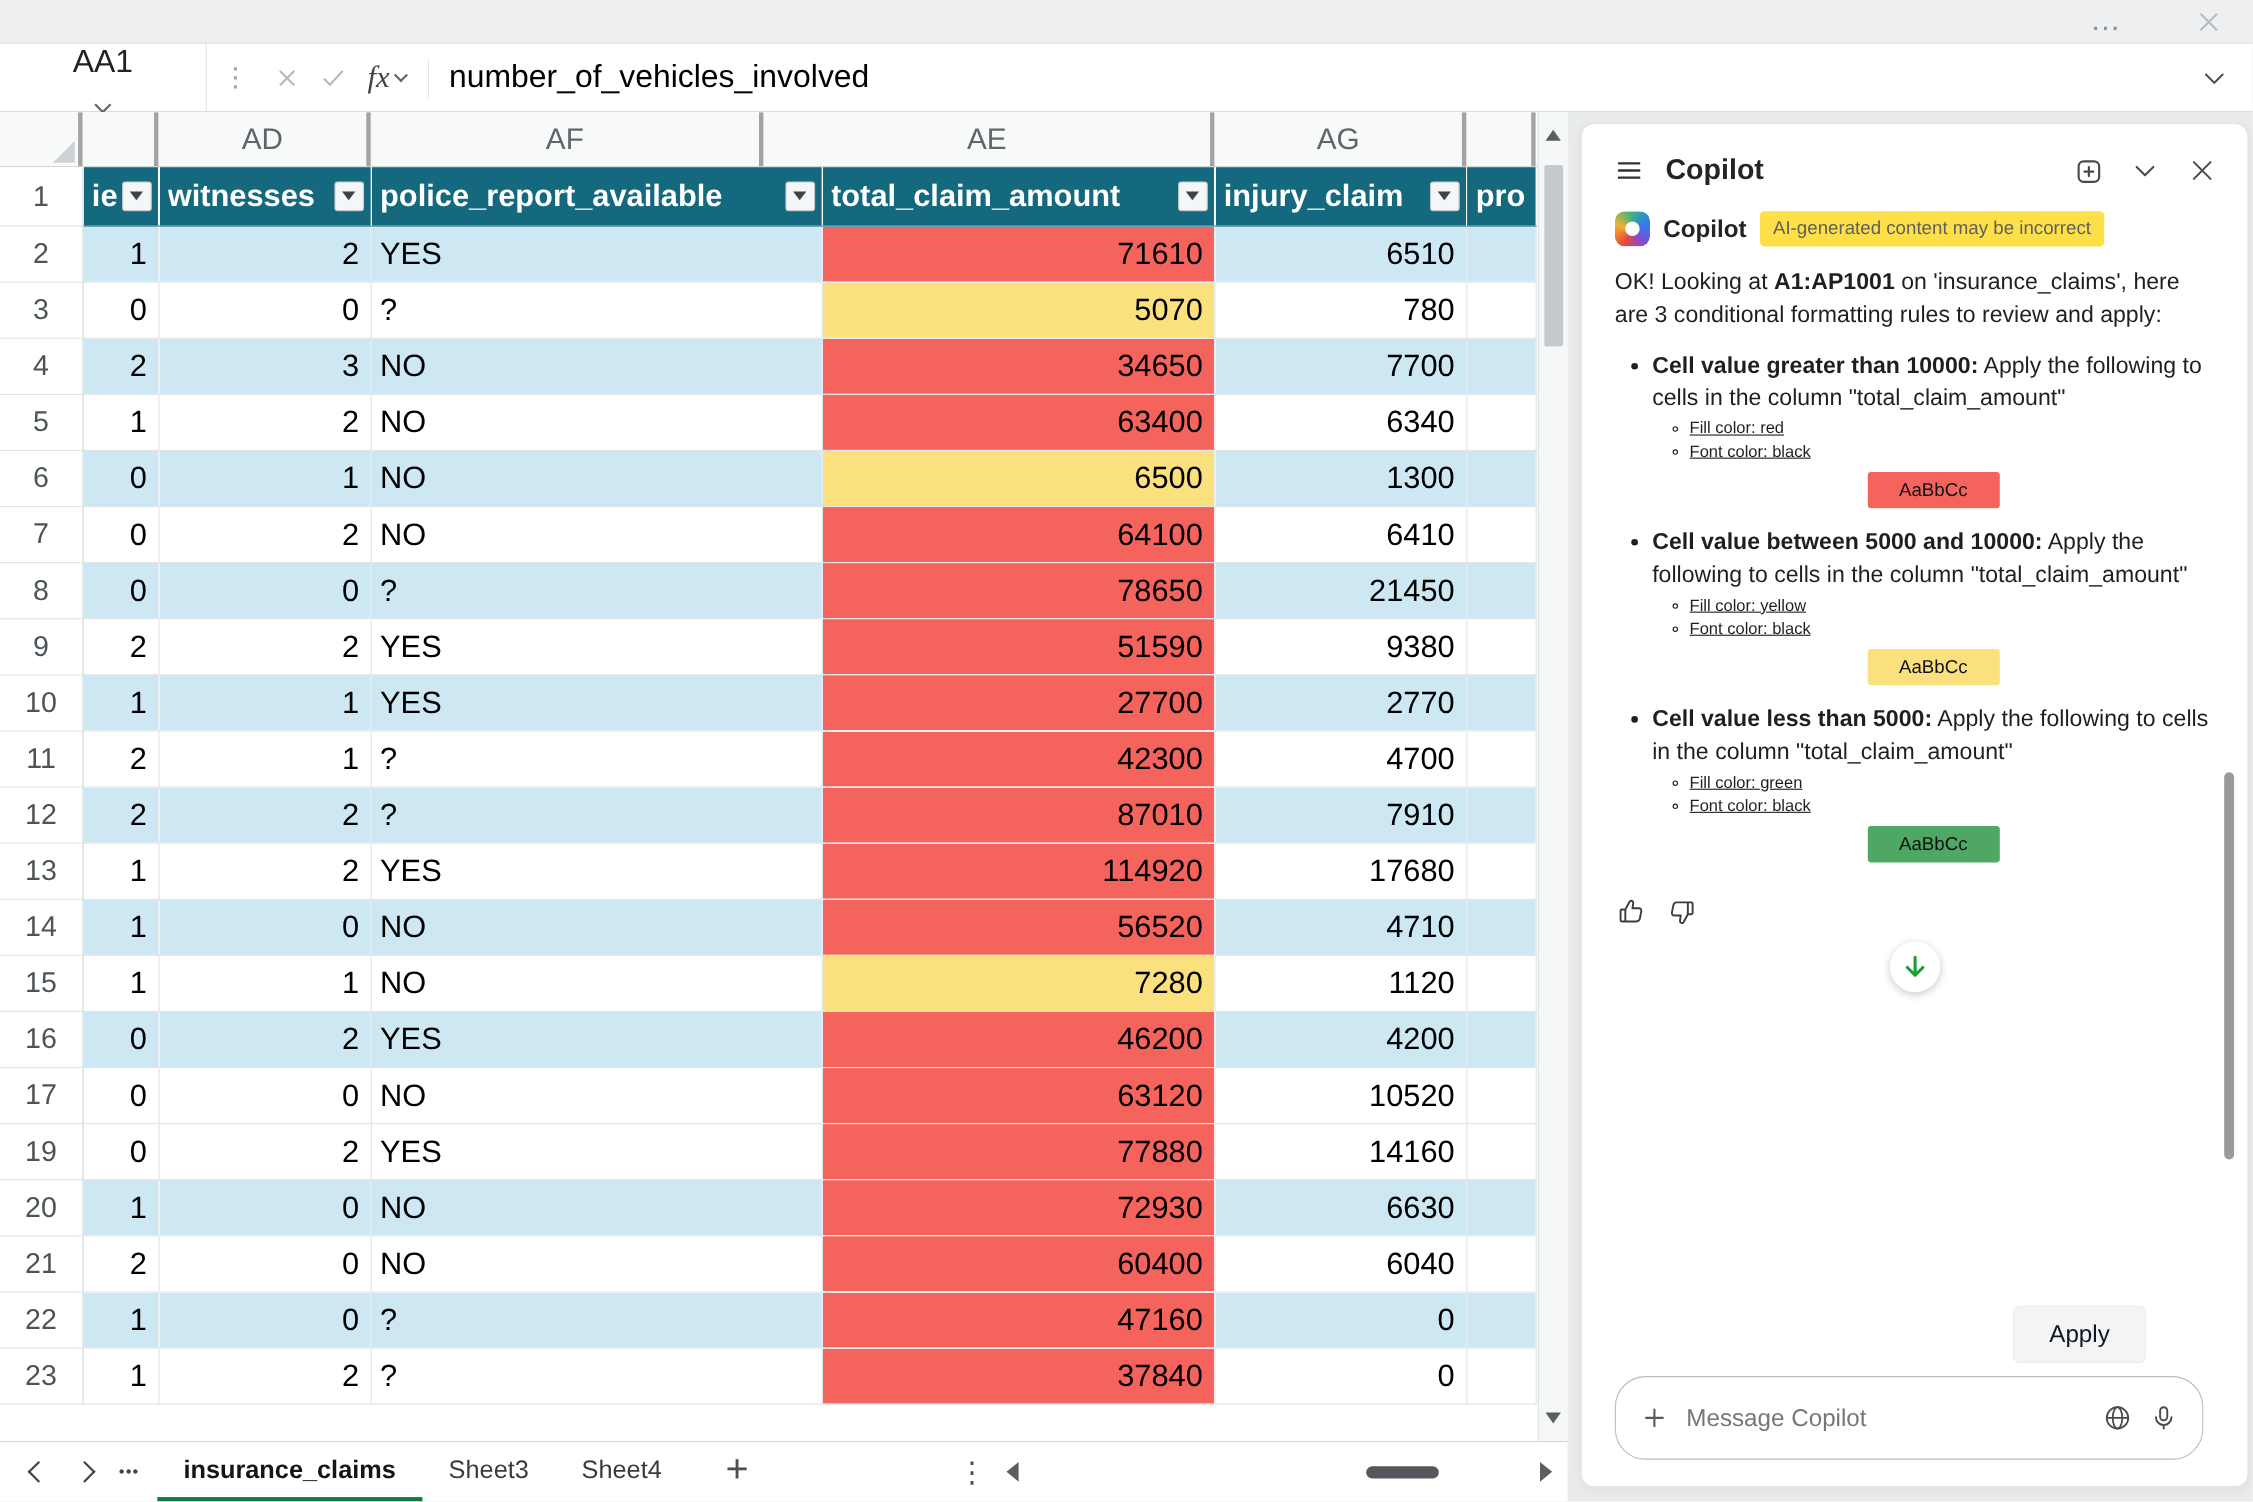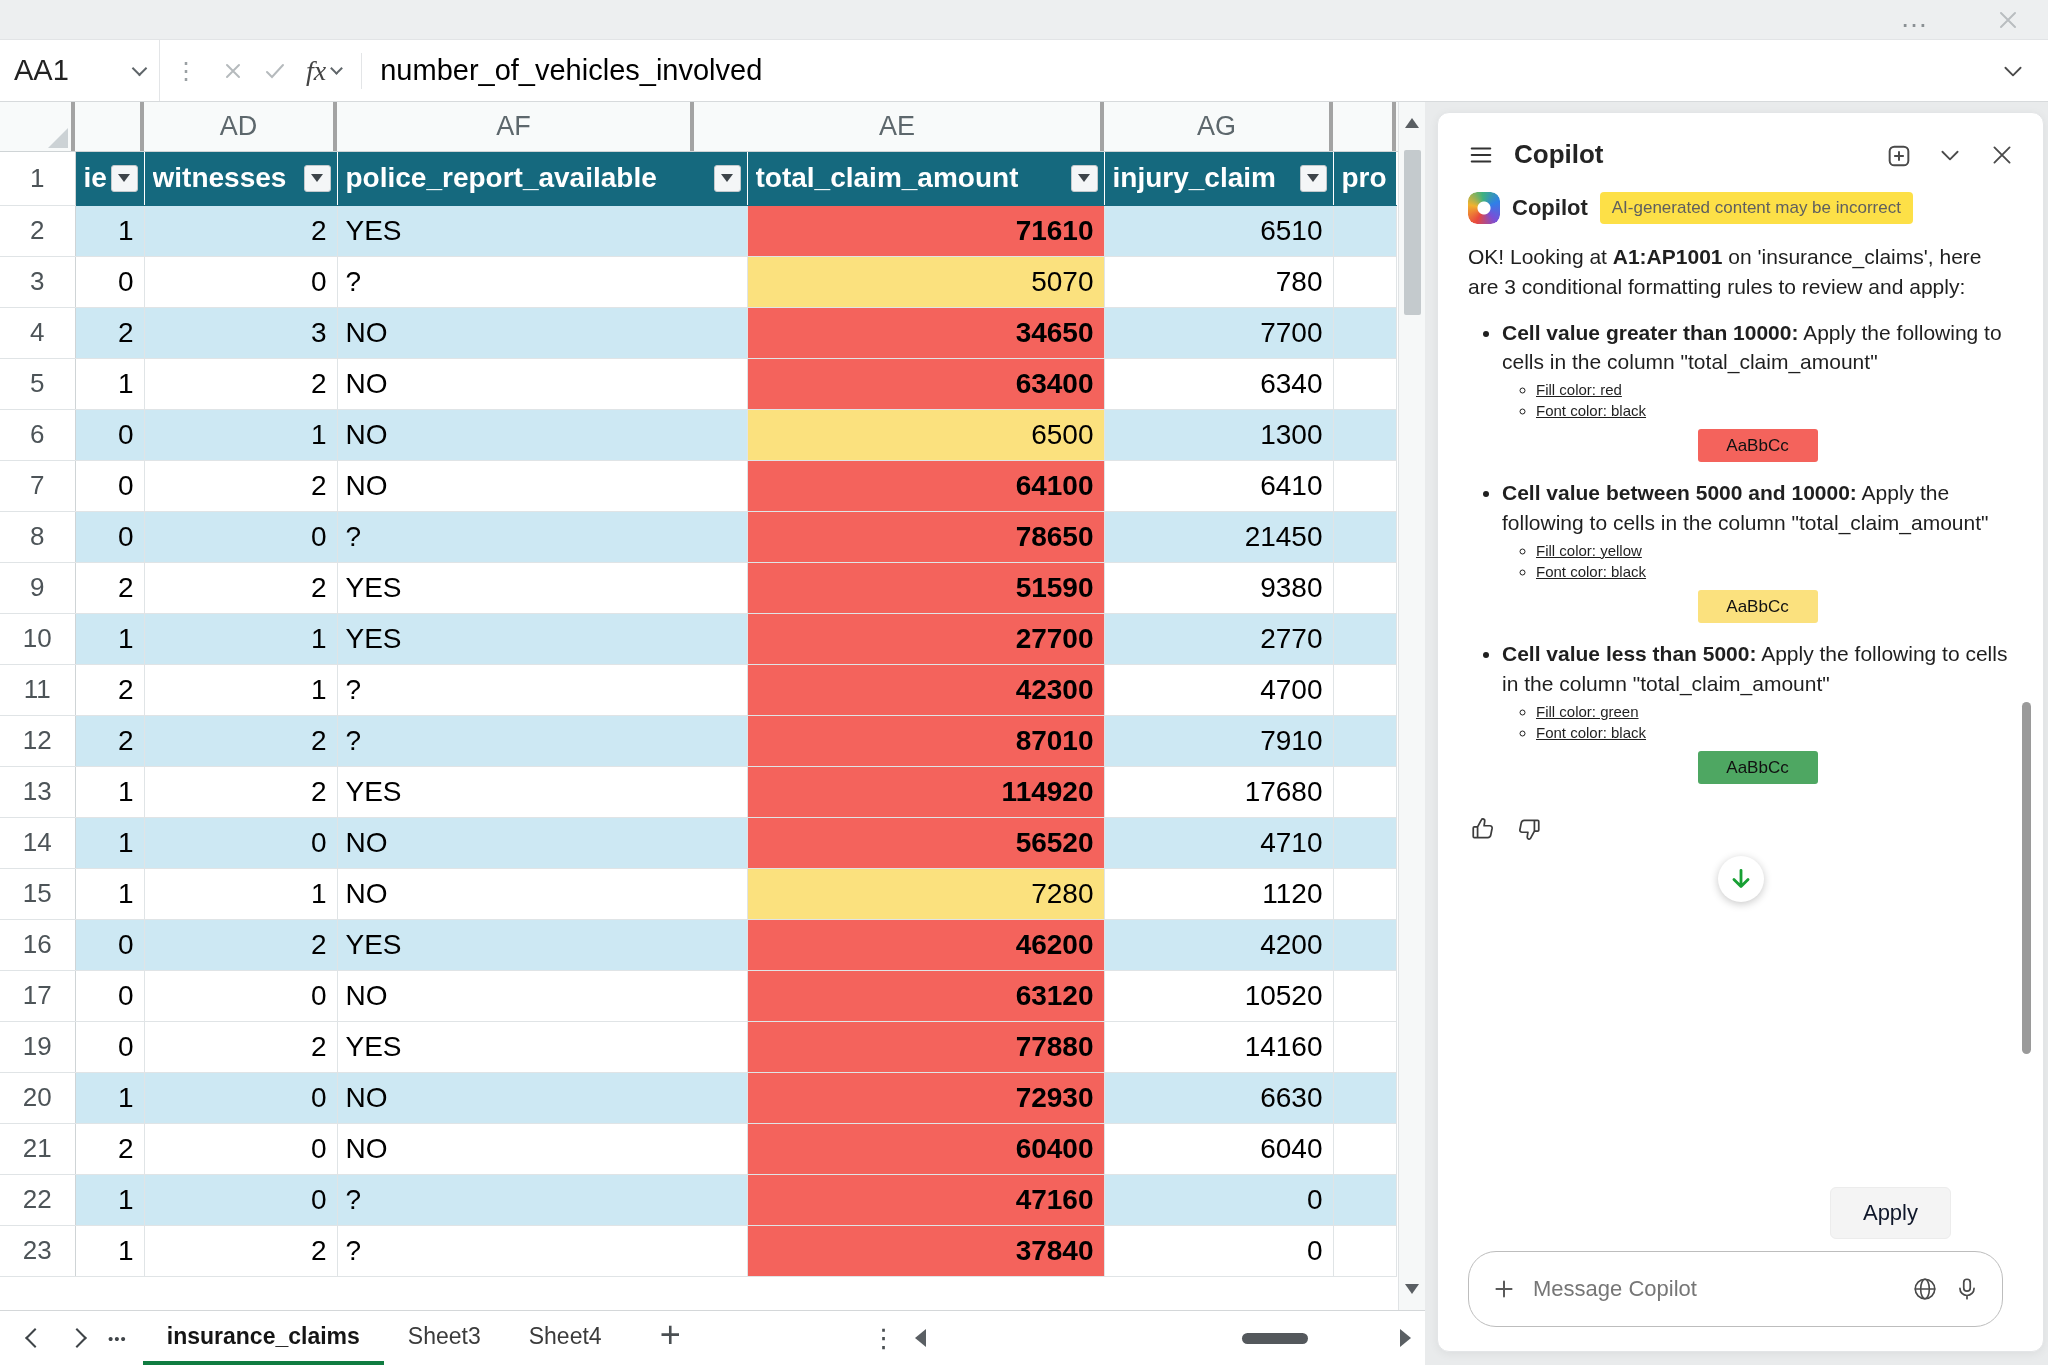--- a/index.html
+++ b/index.html
@@ -19,22 +19,22 @@
   .tb-more { position:absolute; right:118px; top:2px; font-size:28px; color:#8a9094; letter-spacing:2px; }
   .tb-close { position:absolute; right:28px; top:8px; width:24px; height:24px; opacity:.55; }
 
   
   .formulabar {
     position:absolute; top:40px; left:0; right:0; height:62px;
     background:#ffffff; border-bottom:1px solid #d7dadc;
     display:flex; align-items:center;
   }
   .namebox {
-    width:160px; height:100%; display:flex; align-items:center;
-    padding:0 14px; border-right:1px solid #e3e5e7; gap:14px;
+    width:188px; height:100%; display:flex; align-items:center;
+    padding:0 14px; border-right:1px solid #e3e5e7; gap:14px;flex-direction:column;
   }
   .namebox-value { font-size:29px; color:#222; flex:1; }
   .chev { display:inline-block; width:11px; height:11px; border-right:2px solid #5f6569; border-bottom:2px solid #5f6569; }
   .chev.down { transform:rotate(45deg); margin-top:-5px; }
   .vdots { font-size:24px; color:#9aa0a3; padding:0 14px; }
   .fb-icon { width:24px; height:24px; margin:0 9px; opacity:.65; }
   .fx { font-style:italic; font-family:"Liberation Serif",serif; font-size:28px; color:#444; margin:0 4px 0 10px; }
   .fx-chev { width:9px; height:9px; border-width:2px; margin:0 10px 0 2px; }
   .fb-div { width:1px; height:36px; background:#e3e5e7; margin:0 10px; }
   .formula-text { font-size:29px; color:#000000; flex:1; padding-left:8px; white-space:nowrap; overflow:hidden; }
@@ -55,21 +55,21 @@
   table.sheet { border-collapse:collapse; table-layout:fixed; width:1396px; }
   col.g{width:75px} col.c-ies{width:69px} col.c-wit{width:193px} col.c-pol{width:410px} col.c-tot{width:357px} col.c-inj{width:229px} col.c-pro{width:63px}
   tr { height:51px; }
   tr.head-row { height:53px; }
   td { font-size:28px; padding:0 10px; border-right:1px solid #e0e4e6; border-bottom:1px solid #e0e4e6; background:#fff; color:#000; overflow:hidden; white-space:nowrap; }
   td.gut { text-align:center; font-size:26px; color:#4d5458; background:#fff; border-right:1px solid #cfd4d6; padding:0; }
   tr.stripe td { background:var(--stripe); }
   tr.stripe td.gut { background:#fff; }
   td.num { text-align:right; }
   td.txt { text-align:left; padding-left:8px; }
-  td.fill-red { background:var(--red) !important;font-weight:bold; }
+  td.fill-red { background:var(--red) !important; }
   td.fill-yellow { background:var(--yellow) !important; }
   tr.head-row td.hcell { background:var(--teal); color:#fff; font-weight:700; border-right:1px solid rgba(255,255,255,.22); border-bottom:1px solid var(--teal); padding:0 6px 0 8px; }
   .hwrap { display:flex; align-items:center; justify-content:space-between; gap:4px; }
   .hlabel { white-space:nowrap; overflow:hidden; }
   .filter { width:27px; height:27px; background:#f4f6f7; border:1px solid #c3c9cc; border-radius:3px; display:flex; align-items:center; justify-content:center; flex:none; }
   .filter::after { content:""; width:0; height:0; border-left:6px solid transparent; border-right:6px solid transparent; border-top:8px solid #3d4449; }
 
   
   .vscroll { position:absolute; top:0; right:0; width:27px; height:100%; background:#f6f8f8; border-left:1px solid #e0e3e5; }
   .vs-up, .vs-down { position:absolute; left:0; width:100%; height:42px; display:flex; align-items:center; justify-content:center; }

